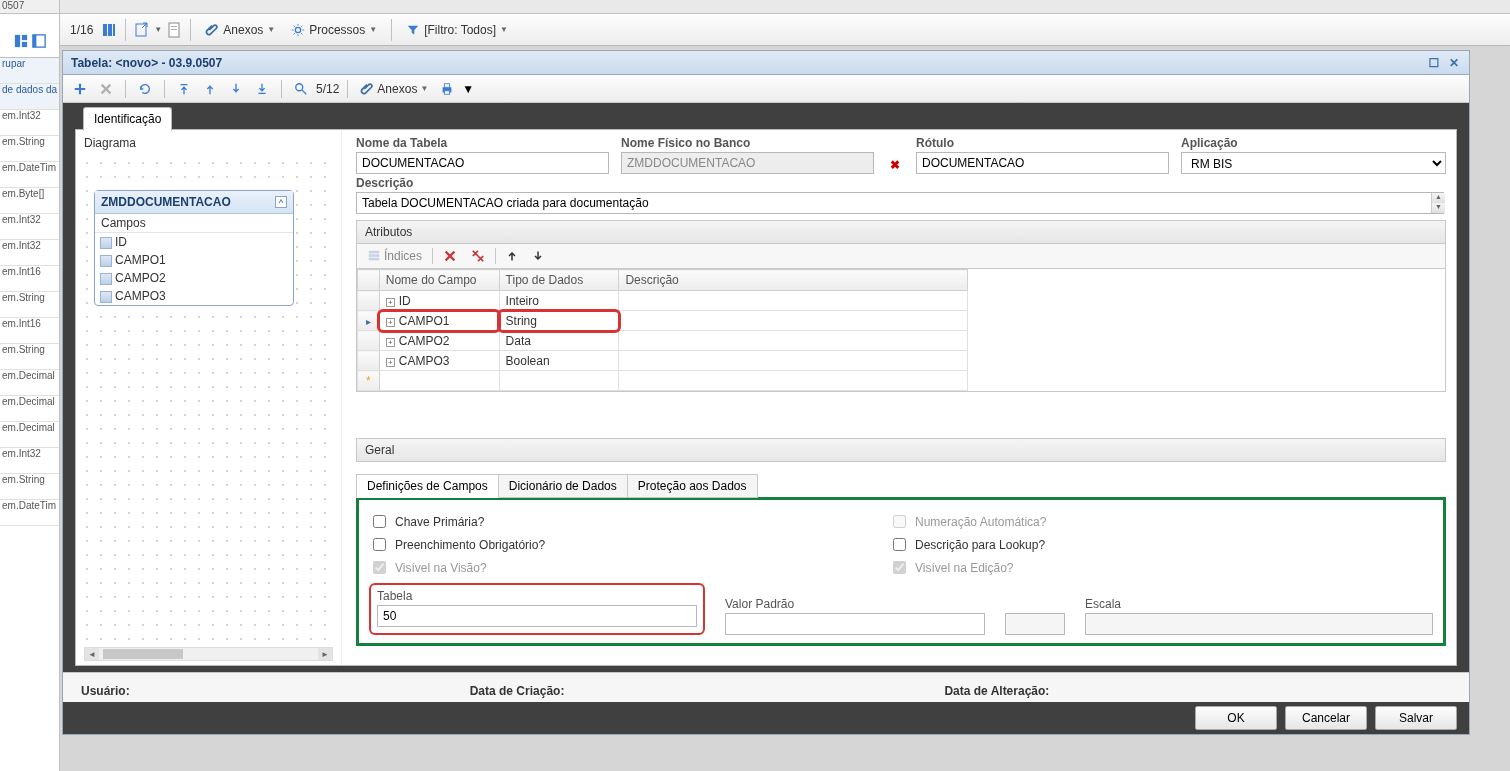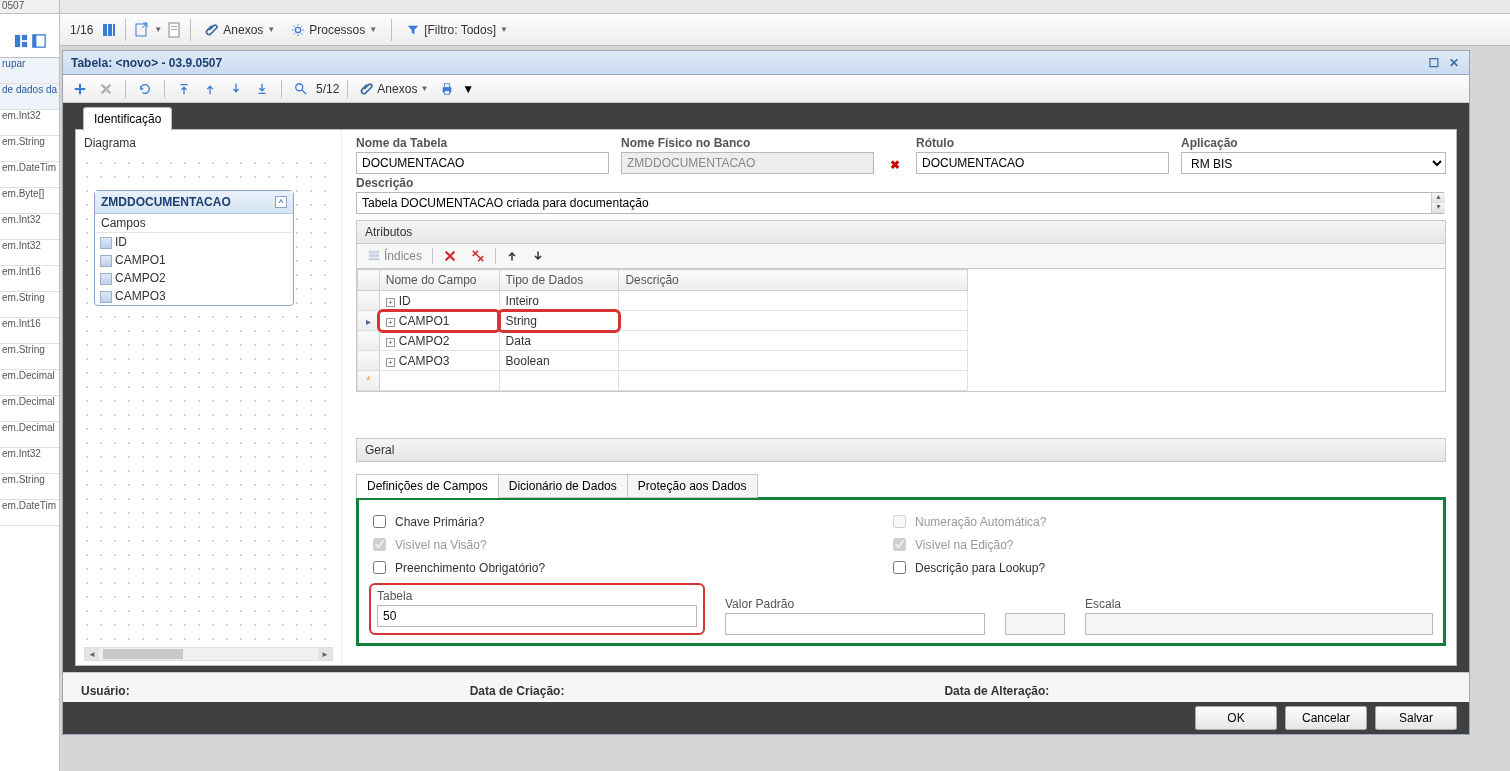--- a/index.html
+++ b/index.html
@@ -421,37 +421,37 @@
             <div class="chk" style="width:460px;">
                   <input type="checkbox" style="">
                   <span>Chave Primária?</span>
                 </div>
             <div class="chk disabled">
                   <input type="checkbox" disabled="" style="">
                   <span>Numeração Automática?</span>
                 </div>
           </div>
           <div class="chk-row">
+            <div class="chk" style="width:460px;">
+                  <input type="checkbox" style="">
+                  <span>Preenchimento Obrigatório?</span>
+                </div>
+            <div class="chk">
+                  <input type="checkbox" style="">
+                  <span>Descrição para Lookup?</span>
+                </div>
+          </div>
+          <div class="chk-row">
             <div class="chk disabled" style="width:460px;">
                   <input type="checkbox" checked="" disabled="" style="">
                   <span>Visível na Visão?</span>
                 </div>
             <div class="chk disabled">
                   <input type="checkbox" checked="" disabled="" style="">
                   <span>Visível na Edição?</span>
-                </div>
-          </div>
-          <div class="chk-row">
-            <div class="chk" style="width:460px;">
-                  <input type="checkbox" style="">
-                  <span>Preenchimento Obrigatório?</span>
-                </div>
-            <div class="chk">
-                  <input type="checkbox" style="">
-                  <span>Descrição para Lookup?</span>
                 </div>
           </div>
           <div class="def-row">
             <div class="tam-box">
               <div class="def-field" style="width:320px;">
                 <label>Tabela</label>
                 <input value="50" style="">
               </div>
             </div>
             <div class="def-field" style="width:260px;">

